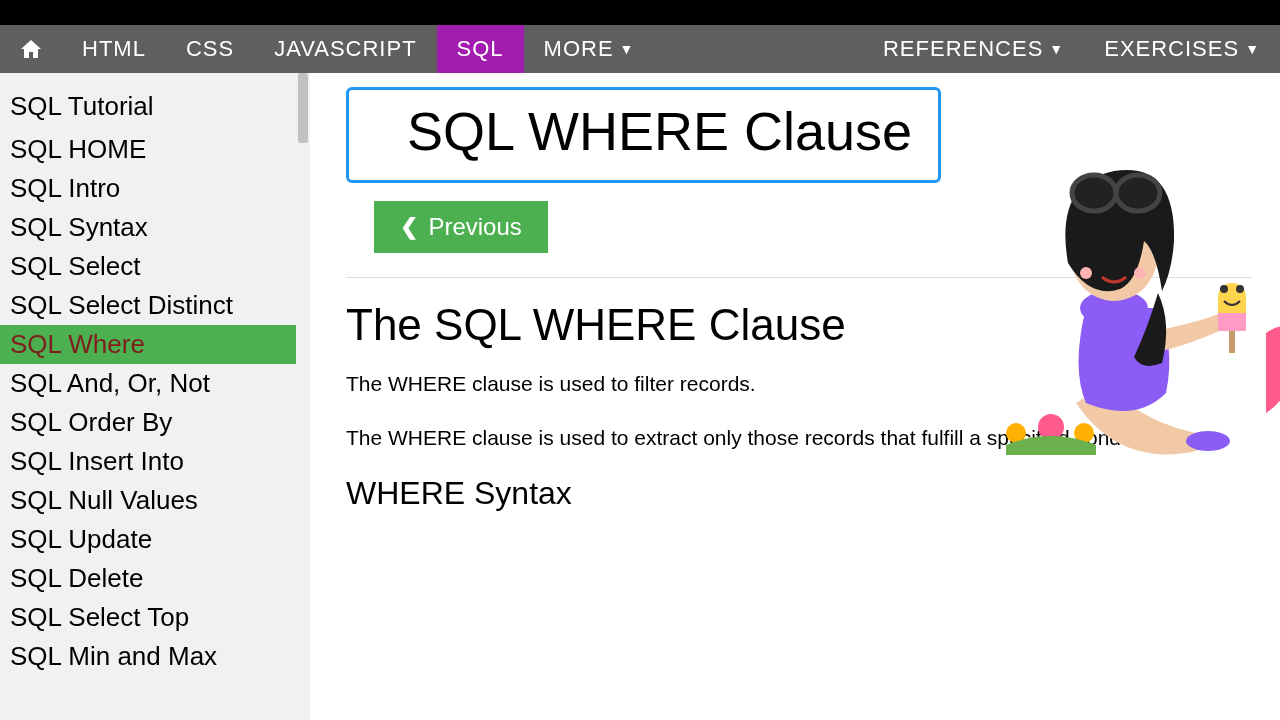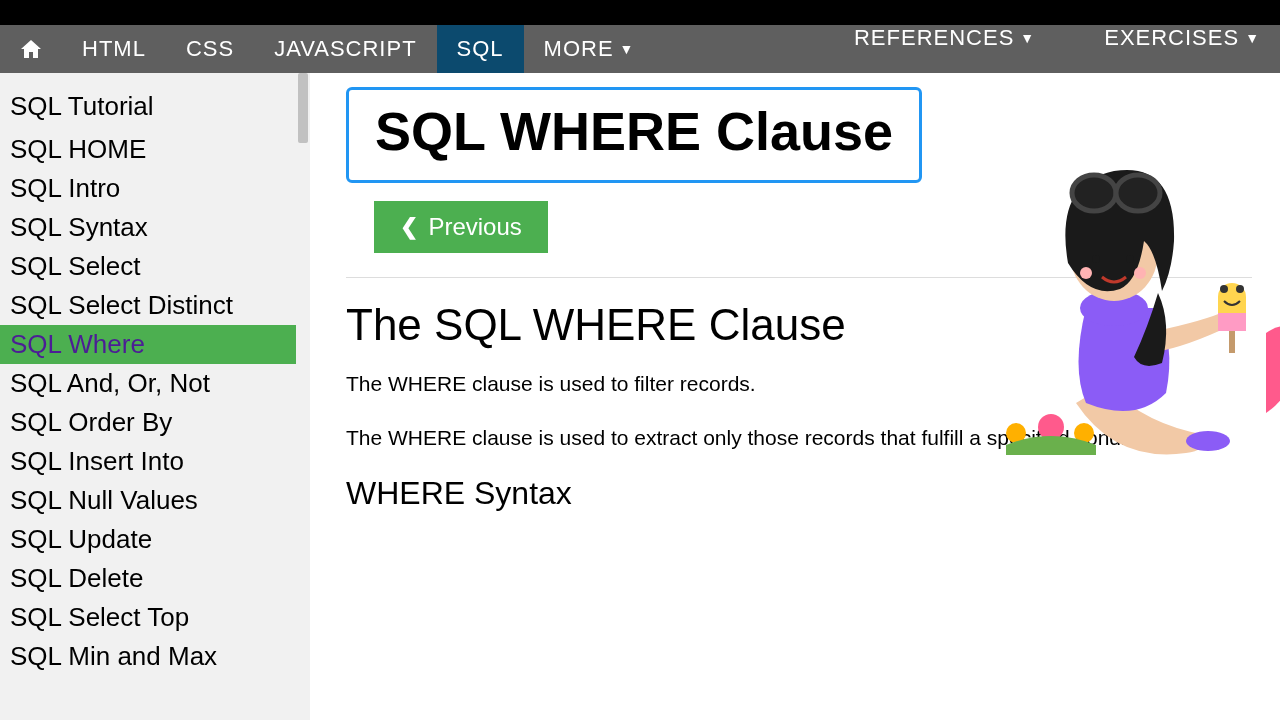--- a/index.html
+++ b/index.html
@@ -4,45 +4,45 @@
 <style>
   * { margin: 0; padding: 0; box-sizing: border-box; }
   body { font-family: 'Segoe UI', Arial, sans-serif; background: #fff; width: 1280px; height: 720px; overflow: hidden; position: relative; }
   
   
   .top-black { height: 25px; background: #000; }
   
   
   .topnav { background: #5f5f5f; height: 48px; display: flex; align-items: stretch; color: #fff; font-size: 22px; }
   .topnav .nav-left { display: flex; align-items: stretch; }
-  .topnav .nav-right { margin-left: auto; display: flex; align-items: flex-start; gap: 29px; }
+  .topnav .nav-right { margin-left: auto; display: flex; align-items: center; }
   .topnav a { display: flex; align-items: center; padding: 0 20px; color: #fff; text-decoration: none; cursor: pointer; letter-spacing: 1px; }
   .topnav a.home-link { padding: 0 18px; }
-  .topnav a.active { background: #0c4a6e; }
+  .topnav a.active { background: #a21caf; }
   .caret-down { margin-left: 6px; font-size: 14px; }
   .home-icon { width: 26px; height: 24px; }
   
   
   .container { display: flex; height: calc(720px - 73px); }
   
   
   .sidebar-wrap { width: 310px; position: relative; display: flex; }
   .sidebar { width: 296px; background: #f1f1f1; overflow-y: auto; padding-top: 14px; }
   .sidebar h2 { font-size: 26px; font-weight: 400; padding: 4px 12px 8px 10px; color: #000; }
   .sidebar a { display: block; padding: 4px 12px 4px 10px; color: #000; text-decoration: none; font-size: 26px; cursor: pointer; }
-  .sidebar a.active { background: #4CAF50; color: #4c1d95; }
+  .sidebar a.active { background: #4CAF50; color: #7f1d1d; }
   
   
   .scrollbar-track { width: 14px; background: #f1f1f1; position: relative; }
   .scrollbar-thumb { position: absolute; top: 0; left: 2px; width: 10px; height: 70px; background: #c1c1c1; border-radius: 2px; }
   
   
   .main { flex: 1; padding: 14px 28px 0 36px; position: relative; overflow: hidden; }
   .title-box { border: 3px solid #2196F3; border-radius: 6px; padding: 10px 26px 18px 26px; display: inline-block; margin-bottom: 18px; }
-  .title-box h1 { font-size: 54px; font-weight: 700; color: #000; }
+  .title-box h1 { font-size: 54px; font-weight: 400; color: #000; margin-left: 32px; }
   .btn-prev { background: #4CAF50; color: #fff; font-size: 24px; padding: 12px 26px; border: none; display: inline-flex; align-items: center; cursor: pointer; margin-left: 28px; }
   .btn-prev .chev { font-weight: bold; margin-right: 10px; font-size: 22px; }
   hr.sep { border: none; border-top: 1px solid #ddd; margin: 24px 0 22px 0; }
   .main h2 { font-size: 44px; font-weight: 400; color: #000; margin-bottom: 18px; }
   .main p { font-size: 21px; color: #000; margin-bottom: 22px; line-height: 1.5; }
   .main h3 { font-size: 32px; font-weight: 400; color: #000; margin-top: 10px; }
   
   
   .illustration { position: absolute; right: -6px; top: 60px; width: 290px; height: 340px; }
 </style>

